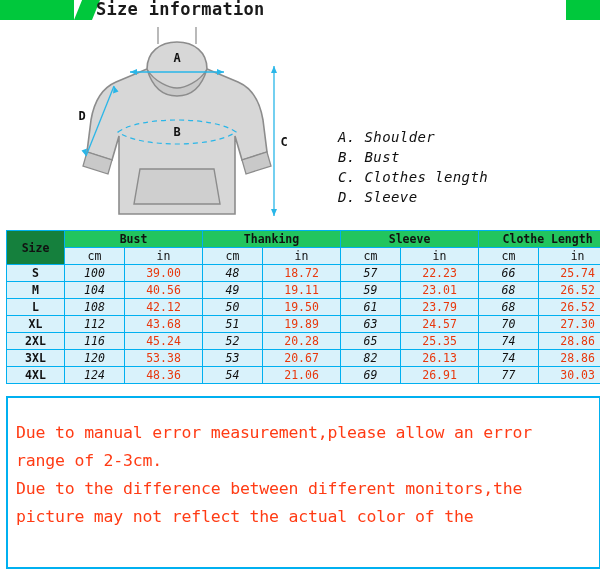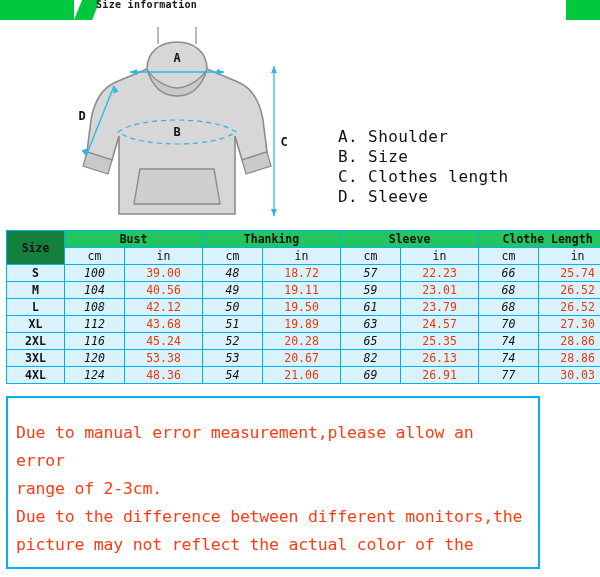--- a/index.html
+++ b/index.html
@@ -48,45 +48,46 @@
     width: 18px;
     height: 20px;
     background: #00c83c;
     transform: skewX(-22deg);
     transform-origin: bottom left;
   }
   .header-title {
     position: absolute;
     left: 96px;
     top: -1px;
-    font-size: 10px;
+    font-size: 17px;
     font-weight: bold;
     color: #1a1a1a;
     letter-spacing: 0.3px;
     white-space: nowrap;
   }
 
   
   .illus {
     position: relative;
     height: 208px;
   }
   .hoodie-svg {
     position: absolute;
     left: 52px;
     top: 2px;
   }
   .legend {
     position: absolute;
     left: 338px;
     top: 105px;
-    font-size: 16px;
+    font-size: 14px;
     line-height: 20px;
     color: #111111;
     white-space: nowrap;
+    font-style: italic;
   }
   .legend div { letter-spacing: 0.4px; }
 
   
   .table-wrap {
     position: absolute;
     left: 6px;
     top: 230px;
     width: 588px;
   }
@@ -139,21 +140,21 @@
   td.inch {
     background: #d9f2fb;
     color: #e8380d;
   }
 
   
   .notice {
     position: absolute;
     left: 6px;
     top: 396px;
-    width: 534px;
+    width: 595px;
     height: 173px;
     border: 2px solid #00b0f0;
     box-sizing: border-box;
     background: #ffffff;
   }
   .notice p {
     margin: 0;
     padding: 0 8px;
     color: #ff3b14;
     font-size: 16.5px;
@@ -204,21 +205,21 @@
       <path d="M222 42 l-3 7 h6 z M222 192 l-3 -7 h6 z" fill="#29b6e8"></path>
       <text x="232" y="122" font-family="DejaVu Sans Mono, monospace" font-size="12" font-weight="bold" fill="#111" text-anchor="middle">C</text>
 
       <path d="M62 62 L34 132" stroke="#29b6e8" stroke-width="1.3" fill="none"></path>
       <path d="M62 62 l-1 7.5 l5.5 -2 z M34 132 l1 -7.5 l-5.5 2 z" fill="#29b6e8"></path>
       <text x="30" y="96" font-family="DejaVu Sans Mono, monospace" font-size="12" font-weight="bold" fill="#111" text-anchor="middle">D</text>
     </svg>
 
     <div class="legend">
       <div>A. Shoulder</div>
-      <div>B. Size</div>
+      <div>B. Bust</div>
       <div>C. Clothes length</div>
       <div>D. Sleeve</div>
     </div>
   </div>
 
   <div class="table-wrap">
     <table class="size-table">
       <colgroup>
         <col class="col-size">
           <col class="col-unit">

